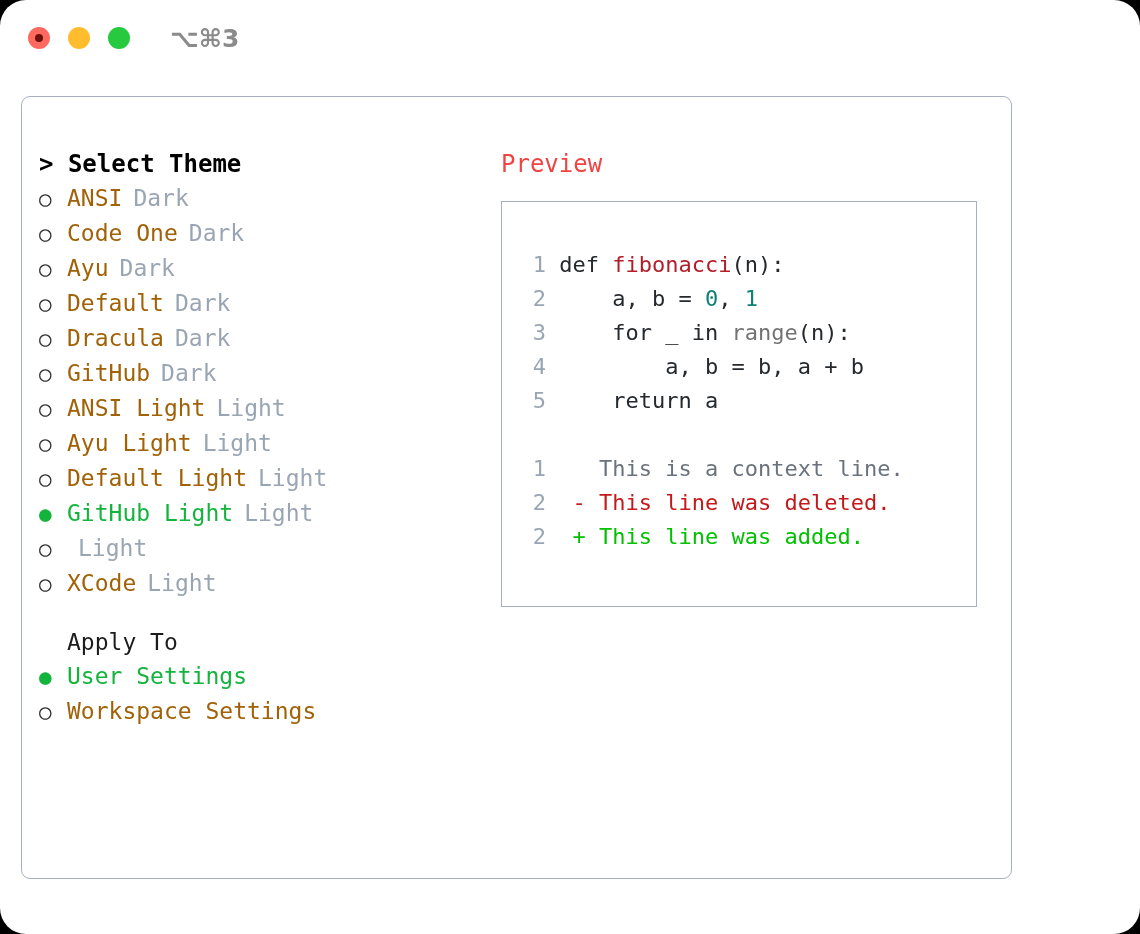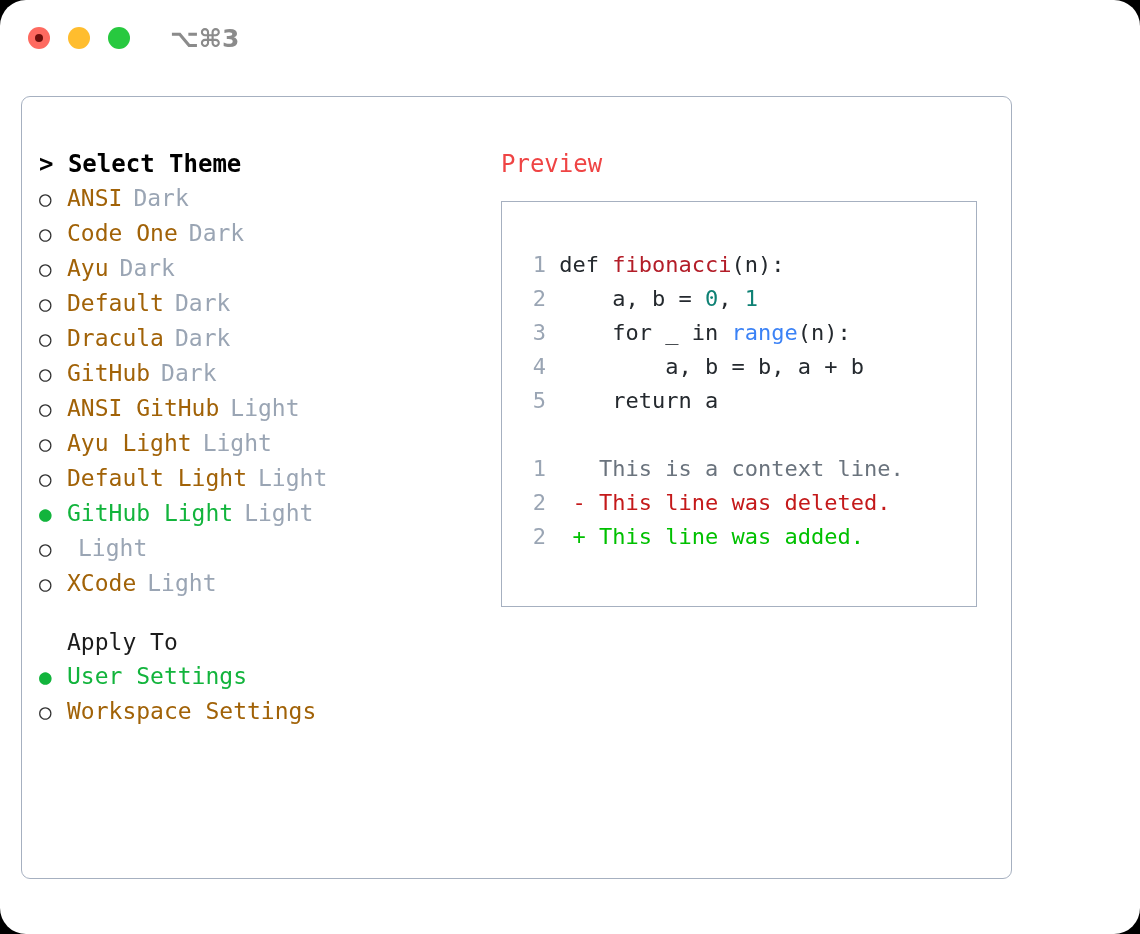--- a/index.html
+++ b/index.html
@@ -176,21 +176,21 @@
   .code-line { white-space: pre; }
   .ln {
     color: #9aa5b4;
     display: inline-block;
     width: 16px;
     text-align: right;
   }
   .tok-plain  { color: #24292e; }
   .tok-func   { color: #b31d28; }
   .tok-num    { color: #0e8174; }
-  .tok-builtin{ color: #3b82f6; text-align: right; }
+  .tok-builtin{ color: #737373; text-align: right; }
   .tok-ctx    { color: #6a737d; }
   .tok-del    { color: #c4191a; }
   .tok-add    { color: #00c000; }
   .blank-line { height: 34px; }
 </style>
 </head>
 <body>
 
 <div class="window">
 
@@ -209,21 +209,21 @@
       <div class="left-col">
         <div class="section-title">&gt; Select Theme</div>
 
         <div class="opt-list" id="theme-options">
             <div class="opt"><span class="marker">○</span><span class="label">ANSI</span><span class="tag">Dark</span></div>
             <div class="opt"><span class="marker">○</span><span class="label">Code One</span><span class="tag">Dark</span></div>
             <div class="opt"><span class="marker">○</span><span class="label">Ayu</span><span class="tag">Dark</span></div>
             <div class="opt"><span class="marker">○</span><span class="label">Default</span><span class="tag">Dark</span></div>
             <div class="opt"><span class="marker">○</span><span class="label">Dracula</span><span class="tag">Dark</span></div>
             <div class="opt"><span class="marker">○</span><span class="label">GitHub</span><span class="tag">Dark</span></div>
-            <div class="opt"><span class="marker">○</span><span class="label">ANSI GitHub</span><span class="tag">Light</span></div>
+            <div class="opt"><span class="marker">○</span><span class="label">ANSI Light</span><span class="tag">Light</span></div>
             <div class="opt"><span class="marker">○</span><span class="label">Ayu Light</span><span class="tag">Light</span></div>
             <div class="opt"><span class="marker">○</span><span class="label">Default Light</span><span class="tag">Light</span></div>
             <div class="opt selected"><span class="marker">●</span><span class="label">GitHub Light</span><span class="tag">Light</span></div>
             <div class="opt"><span class="marker">○</span><span class="tag">Light</span></div>
             <div class="opt"><span class="marker">○</span><span class="label">XCode</span><span class="tag">Light</span></div>
           </div>
 
         <div class="subsection">
           <div class="subsection-title">Apply To</div>
           <div class="opt-list" id="apply-options">

